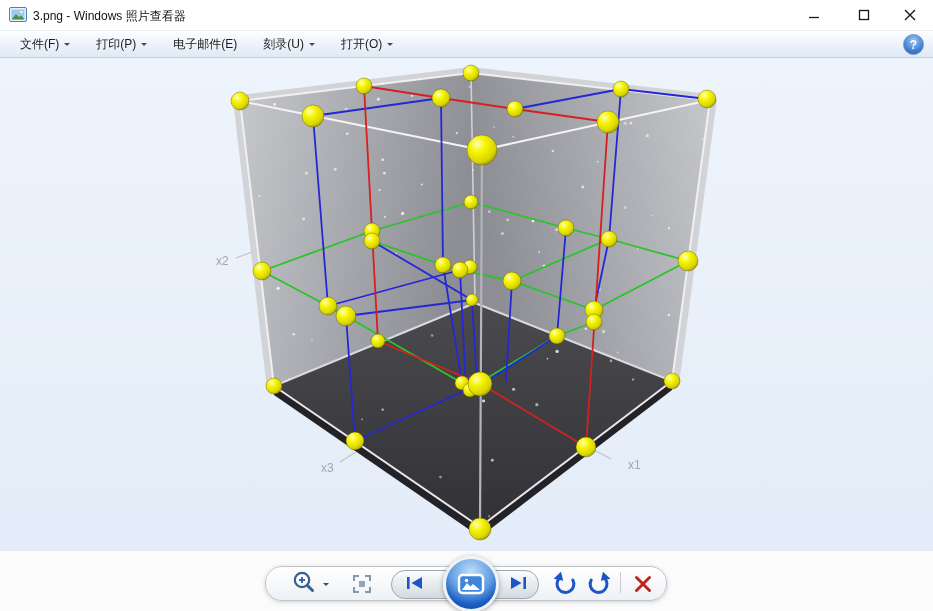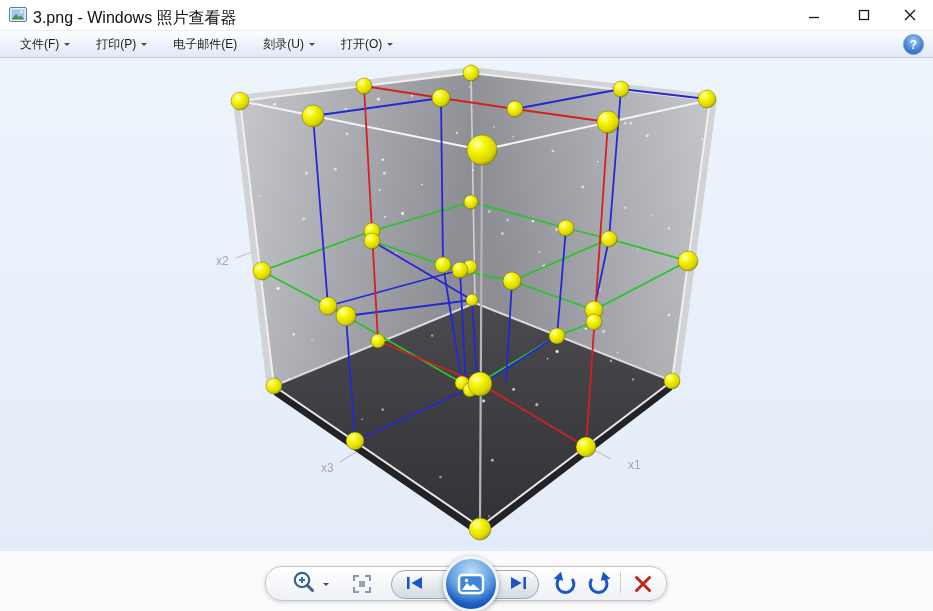--- a/index.html
+++ b/index.html
@@ -1,21 +1,21 @@
 <!DOCTYPE html>
 <html><head>
 <meta charset="utf-8">
 <style>
   html,body{margin:0;padding:0;background:#dcdcdc;font-family:"Liberation Sans",sans-serif;}
   #win{position:relative;width:933px;height:611px;background:#ffffff;overflow:hidden;margin:0 auto;}
 
   
   #titlebar{position:absolute;left:0;top:0;width:933px;height:30px;background:#ffffff;}
   #app-icon{position:absolute;left:9px;top:7px;width:18px;height:15px;}
-  #title-text{position:absolute;left:33px;top:8px;font-size:16px;color:#111;white-space:nowrap;}
+  #title-text{position:absolute;left:33px;top:8px;font-size:12px;color:#111;white-space:nowrap;}
   .winbtn{position:absolute;top:4px;width:34px;height:22px;display:flex;align-items:center;justify-content:center;cursor:default;}
   #btn-min{left:797px;} #btn-max{left:847px;} #btn-close{left:893px;}
 
   
   #menubar{position:absolute;left:0;top:30px;width:933px;height:28px;box-sizing:border-box;
     background:linear-gradient(#fdfeff,#ecf2fa 55%,#dfe9f6);
     border-top:1px solid #e7edf5;border-bottom:1px solid #bfcddd;display:flex;align-items:center;}
   .menu-item{display:flex;align-items:center;gap:5px;margin-left:14px;padding:4px 6px;font-size:12px;color:#1b1b1b;border-radius:3px;}
   .caret{width:0;height:0;border:3.5px solid transparent;border-top-color:#4a4a4a;margin-top:4px;}
   #help-btn{position:absolute;right:9px;top:3px;width:19px;height:19px;border-radius:50%;

